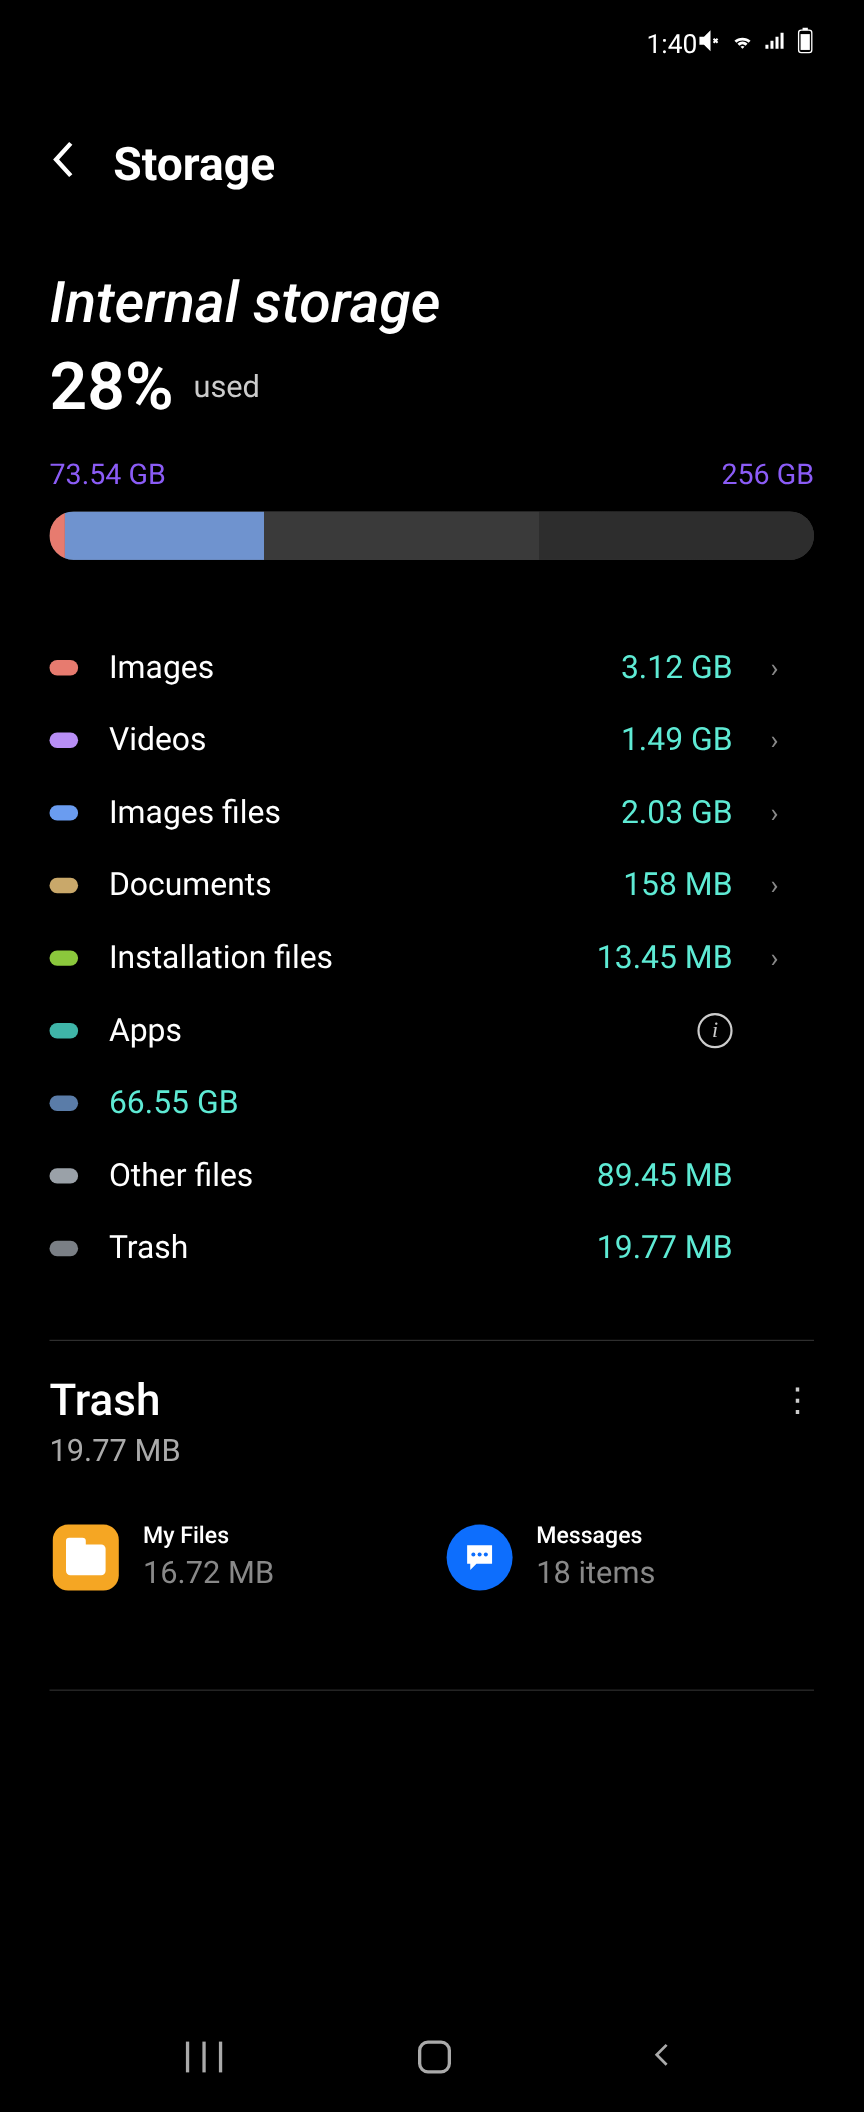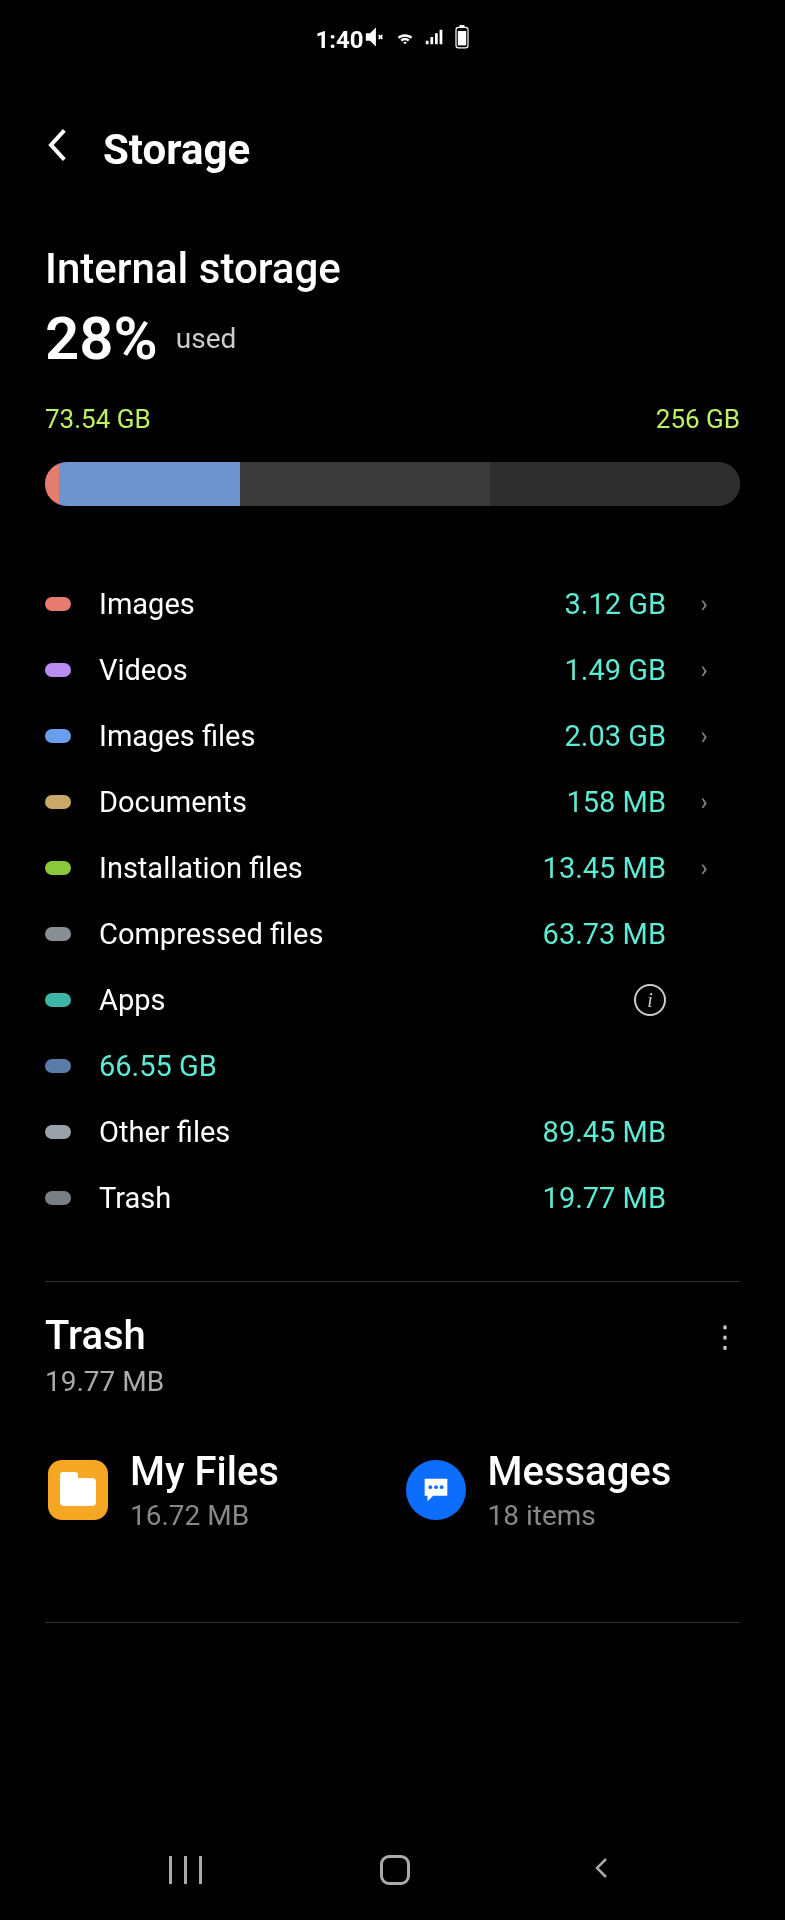--- a/index.html
+++ b/index.html
@@ -7,47 +7,47 @@
     width: 785px;
     height: 1920px;
     background: #000;
     color: #fff;
     font-family: -apple-system, BlinkMacSystemFont, "Segoe UI", Roboto, sans-serif;
     overflow: hidden;
     position: relative;
   }
   .status-bar {
     display: flex;
-    justify-content: center;
+    justify-content: flex-end;
     align-items: center;
     padding: 25px 45px 10px 45px;
     font-size: 24px;
-    font-weight: 700;
+    font-weight: 400;
   }
   .status-icons {
     display: flex;
     gap: 8px;
     align-items: center;
   }
   .header {
     display: flex;
     align-items: center;
     padding: 60px 45px 30px 45px;
     gap: 30px;
   }
   .back-arrow { font-size: 38px; color: #fff; }
   .header-title { font-size: 42px; font-weight: 700; }
   .section {
     padding: 40px 45px 30px 45px;
   }
-  .section-title { font-size: 42px; font-weight: 500; margin-bottom: 10px; }
+  .section-title { font-size: 52px; font-weight: 500; margin-bottom: 10px; font-style: italic; }
   .usage-row { display: flex; align-items: center; gap: 18px; margin-bottom: 30px; }
   .percent { font-size: 60px; font-weight: 600; }
   .used-label { font-size: 28px; color: #ccc; }
-  .size-row { display: flex; justify-content: space-between; font-size: 26px; color: #bef264; margin-bottom: 28px; }
+  .size-row { display: flex; justify-content: space-between; font-size: 26px; color: #8b5cf6; margin-bottom: 18px; }
   .progress-bar {
     height: 44px;
     border-radius: 22px;
     background: linear-gradient(to right, #444 0%, #3a3a3a 100%);
     overflow: hidden;
     display: flex;
   }
   .progress-seg { height: 100%; }
   .category-list { padding: 35px 71px 20px 45px; }
   .cat-row {
@@ -105,21 +105,21 @@
   .my-files-icon::before {
     content: ""; position: absolute; width: 36px; height: 28px;
     background: #fff; border-radius: 4px; top: 18px; left: 12px;
   }
   .my-files-icon::after {
     content: ""; position: absolute; width: 18px; height: 10px;
     background: #fff; border-radius: 3px 3px 0 0; top: 12px; left: 12px;
   }
   .gallery-icon { background: #d63384; border-radius: 14px; }
   .messages-icon { background: #0d6efd; border-radius: 50%; }
-  .app-name { font-size: 40px; font-weight: 500; }
+  .app-name { font-size: 21px; font-weight: 500; }
   .app-size { font-size: 28px; color: #888; margin-top: 4px; }
   .nav-bar {
     position: absolute;
     bottom: 0; left: 0; right: 0;
     height: 100px;
     display: flex;
     justify-content: space-around;
     align-items: center;
     padding: 0 80px;
   }
@@ -211,26 +211,20 @@
       <span class="cat-size">158 MB</span>
       <span class="chev">›</span>
     </div>
     <div class="cat-row">
       <span class="dot" style="background: rgb(139, 200, 60);"></span>
       <span class="cat-label">Installation files</span>
       <span class="cat-size">13.45 MB</span>
       <span class="chev">›</span>
     </div>
     <div class="cat-row">
-      <span class="dot" style="background: rgb(138, 143, 149);"></span>
-      <span class="cat-label">Compressed files</span>
-      <span class="cat-size">63.73 MB</span>
-      <span class="chev">&nbsp;</span>
-    </div>
-    <div class="cat-row">
       <span class="dot" style="background: rgb(63, 181, 168);"></span>
       <span class="cat-label">Apps</span>
       <span class="info-circle">i</span>
       <span class="chev">&nbsp;</span>
     </div>
     <div class="cat-row">
       <span class="dot" style="background: rgb(90, 124, 168);"></span>
       <span class="cat-size">66.55 GB</span>
       <span class="chev">&nbsp;</span>
     </div>

